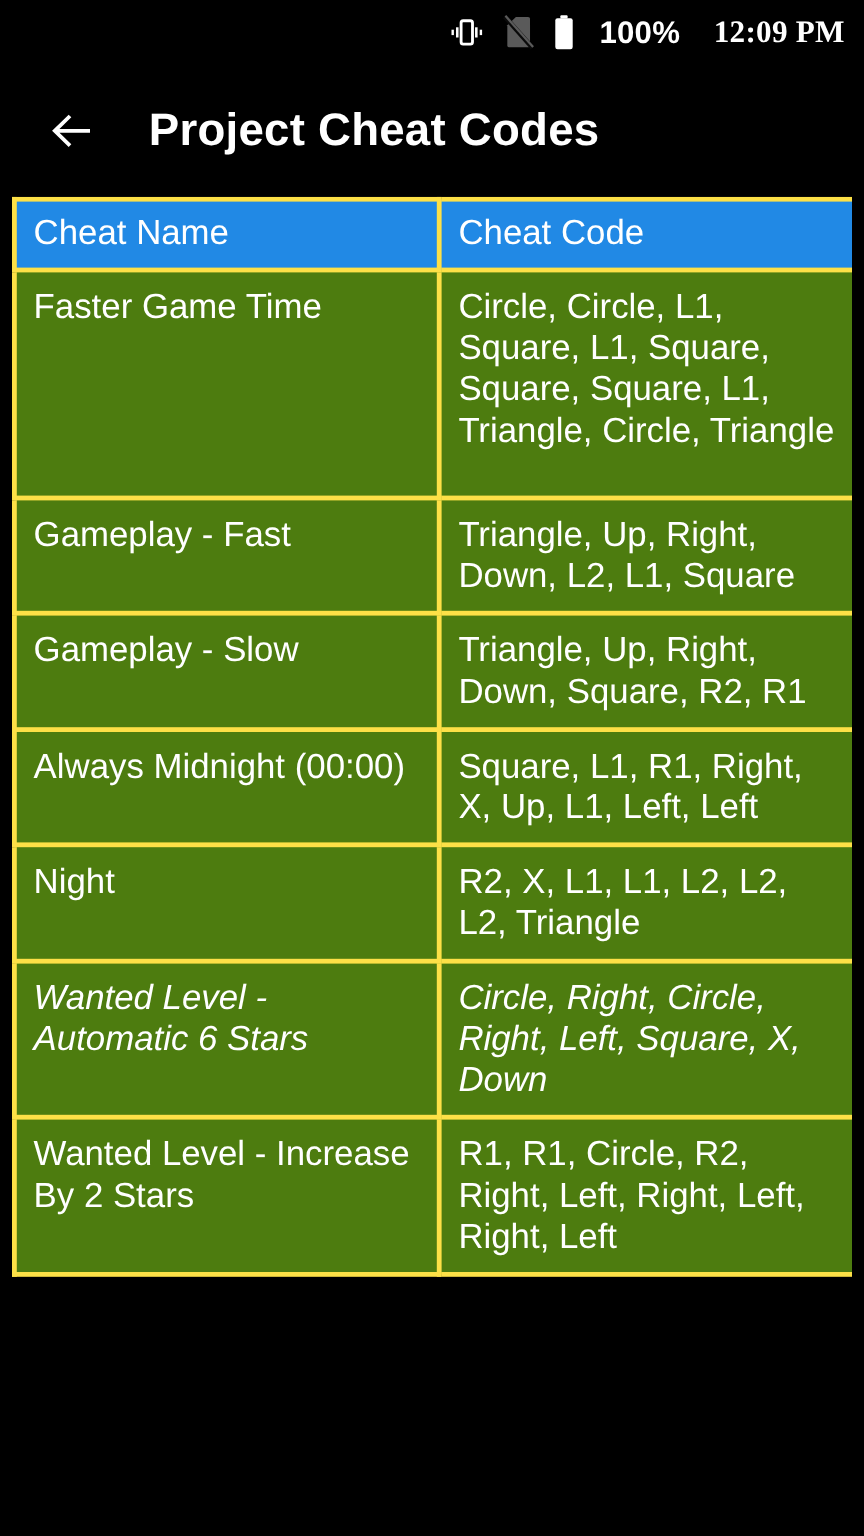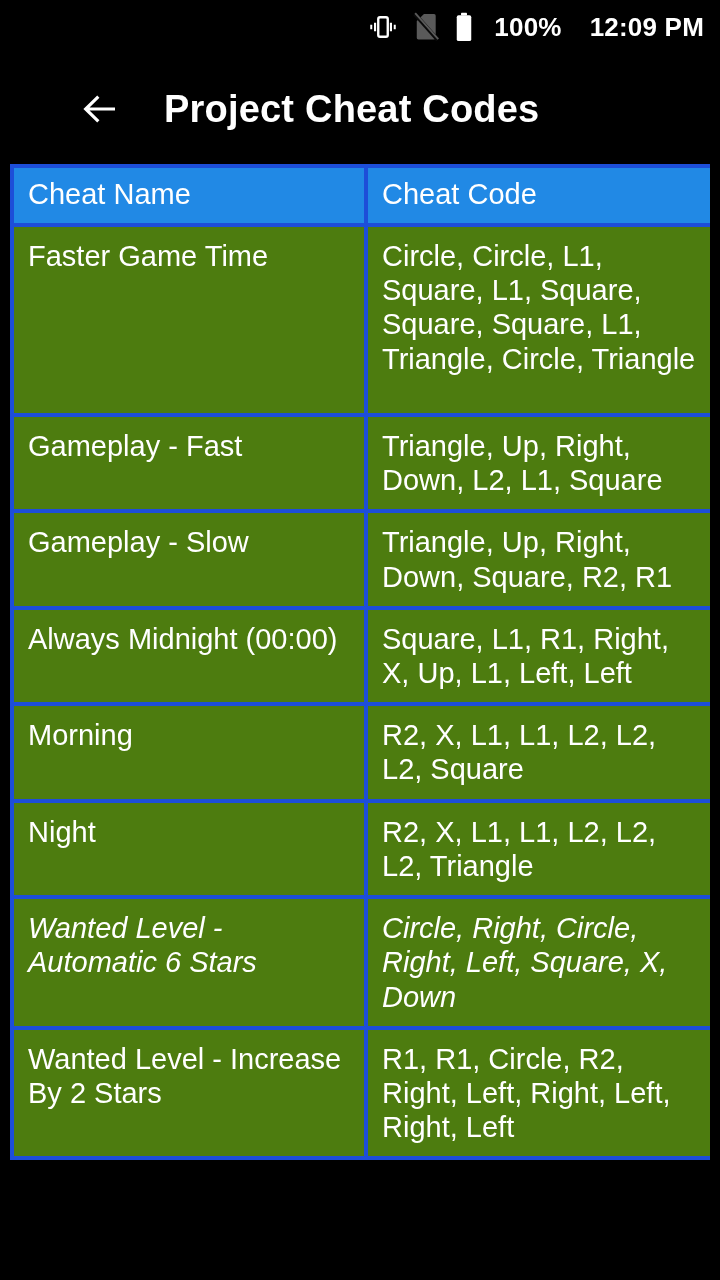--- a/index.html
+++ b/index.html
@@ -31,34 +31,33 @@
     gap: 14px;
   }
   .status-text {
     font-size: 26px;
     font-weight: bold;
     letter-spacing: 0.2px;
     line-height: 1;
     white-space: nowrap;
   }
   .battery-pct { margin-left: 6px; }
-  .clock { margin-left: 14px; }
+  .clock { margin-left: 14px; font-family: Liberation Serif, serif; }
 
   .icon-vibrate { width: 30px; height: 30px; display: block; }
   .icon-nosim  { width: 28px; height: 30px; display: block; }
   .icon-battery{ width: 20px; height: 30px; display: block; }
 
   
   .app-bar {
     height: 110px;
     display: flex;
     align-items: center;
     padding-left: 34px;
     box-sizing: border-box;
-    margin-left: 40px;
   }
   .back-btn {
     width: 52px;
     height: 52px;
     display: flex;
     align-items: center;
     justify-content: center;
     flex: 0 0 auto;
     cursor: pointer;
   }
@@ -79,21 +78,21 @@
     overflow: hidden;
     box-sizing: border-box;
   }
   table.cheat-table {
     border-collapse: collapse;
     width: 700px;
     table-layout: fixed;
   }
   table.cheat-table th,
   table.cheat-table td {
-    border: 4px solid #1d4ed8;
+    border: 4px solid #fde047;
     vertical-align: top;
     box-sizing: border-box;
   }
   table.cheat-table col.c-name { width: 354px; }
   table.cheat-table col.c-code { width: 346px; }
 
   thead th {
     background: #2189e5;
     color: #ffffff;
     text-align: left;
@@ -186,24 +185,20 @@
       </tr>
       <tr class="r-h1">
         <td>Gameplay - Slow</td>
         <td>Triangle, Up, Right, Down, Square, R2, R1</td>
       </tr>
       <tr class="r-h1">
         <td>Always Midnight (00:00)</td>
         <td>Square, L1, R1, Right, X, Up, L1, Left, Left</td>
       </tr>
       <tr class="r-h1">
-        <td>Morning</td>
-        <td>R2, X, L1, L1, L2, L2, L2, Square</td>
-      </tr>
-      <tr class="r-h1">
         <td>Night</td>
         <td>R2, X, L1, L1, L2, L2, L2, Triangle</td>
       </tr>
       <tr class="r-h3">
         <td>Wanted Level - Automatic 6 Stars</td>
         <td>Circle, Right, Circle, Right, Left, Square, X, Down</td>
       </tr>
       <tr class="r-h4">
         <td>Wanted Level - Increase By 2 Stars</td>
         <td>R1, R1, Circle, R2, Right, Left, Right, Left, Right, Left</td>

